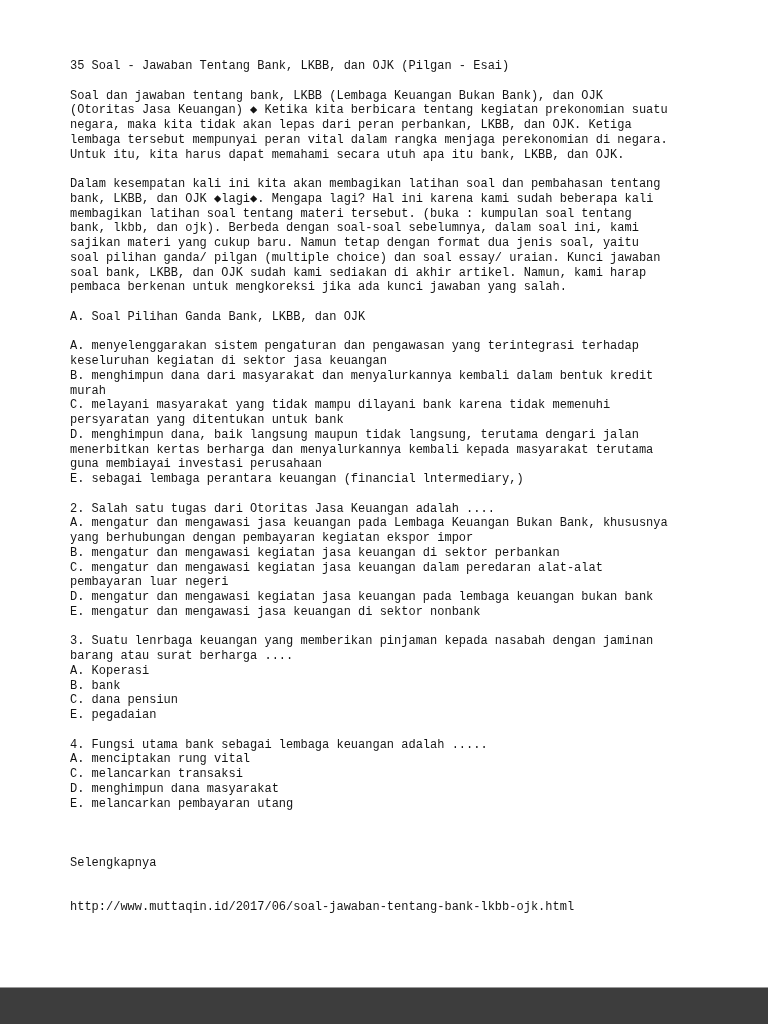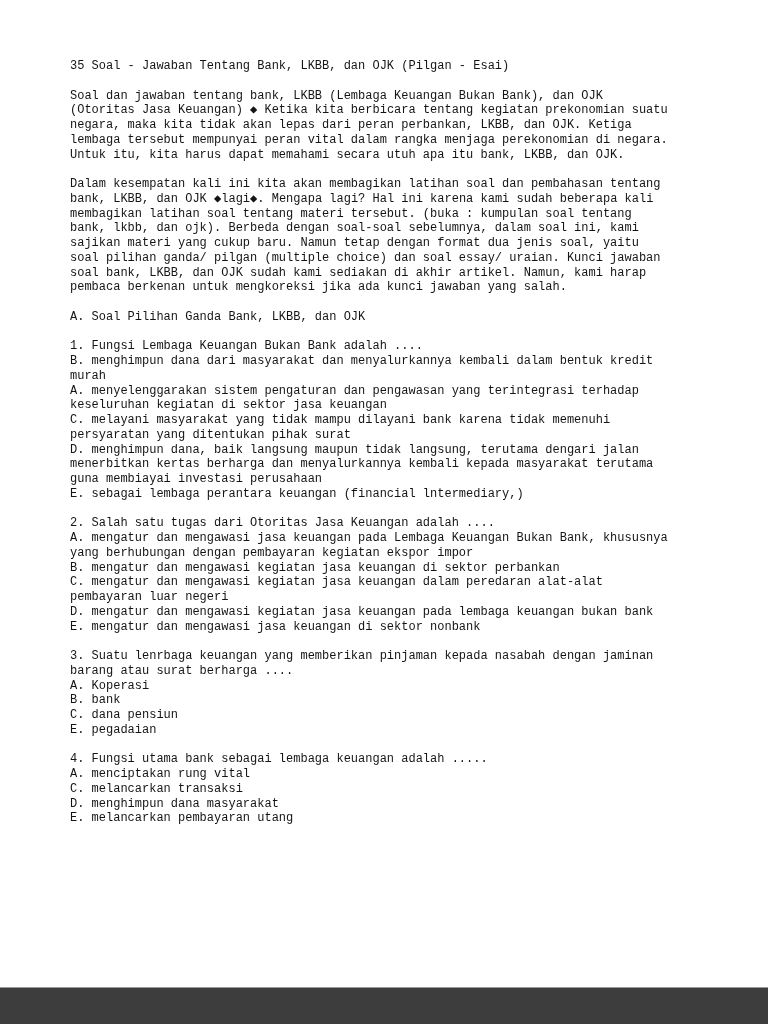--- a/index.html
+++ b/index.html
@@ -61,27 +61,26 @@
 membagikan latihan soal tentang materi tersebut. (buka : kumpulan soal tentang
 bank, lkbb, dan ojk). Berbeda dengan soal-soal sebelumnya, dalam soal ini, kami
 sajikan materi yang cukup baru. Namun tetap dengan format dua jenis soal, yaitu
 soal pilihan ganda/ pilgan (multiple choice) dan soal essay/ uraian. Kunci jawaban
 soal bank, LKBB, dan OJK sudah kami sediakan di akhir artikel. Namun, kami harap
 pembaca berkenan untuk mengkoreksi jika ada kunci jawaban yang salah.</p>
 
     <h2 class="block">A. Soal Pilihan Ganda Bank, LKBB, dan OJK</h2>
 
     <div class="question">
-      <p>1. Fungsi Lembaga Keuangan Bukan Bank adalah ....</p>
+      <p>A. menyelenggarakan sistem pengaturan dan pengawasan yang terintegrasi terhadap
+keseluruhan kegiatan di sektor jasa keuangan</p>
       <p>B. menghimpun dana dari masyarakat dan menyalurkannya kembali dalam bentuk kredit
 murah</p>
-      <p>A. menyelenggarakan sistem pengaturan dan pengawasan yang terintegrasi terhadap
-keseluruhan kegiatan di sektor jasa keuangan</p>
       <p>C. melayani masyarakat yang tidak mampu dilayani bank karena tidak memenuhi
-persyaratan yang ditentukan pihak surat</p>
+persyaratan yang ditentukan untuk bank</p>
       <p>D. menghimpun dana, baik langsung maupun tidak langsung, terutama dengari jalan
 menerbitkan kertas berharga dan menyalurkannya kembali kepada masyarakat terutama
 guna membiayai investasi perusahaan</p>
       <p>E. sebagai lembaga perantara keuangan (financial lntermediary,)</p>
     </div>
 
     <div class="question">
       <p>2. Salah satu tugas dari Otoritas Jasa Keuangan adalah ....</p>
       <p>A. mengatur dan mengawasi jasa keuangan pada Lembaga Keuangan Bukan Bank, khususnya
 yang berhubungan dengan pembayaran kegiatan ekspor impor</p>
@@ -102,16 +101,20 @@
     </div>
 
     <div class="question">
       <p>4. Fungsi utama bank sebagai lembaga keuangan adalah .....</p>
       <p>A. menciptakan rung vital</p>
       <p>C. melancarkan transaksi</p>
       <p>D. menghimpun dana masyarakat</p>
       <p>E. melancarkan pembayaran utang</p>
     </div>
 
+    <div class="block">
+      <p class="tight">Selengkapnya</p>
+      <p class="tight">http://www.muttaqin.id/2017/06/soal-jawaban-tentang-bank-lkbb-ojk.html</p>
+    </div>
 
   </div>
   <div class="page-gap"></div>
 </div>
 
 </body></html>

